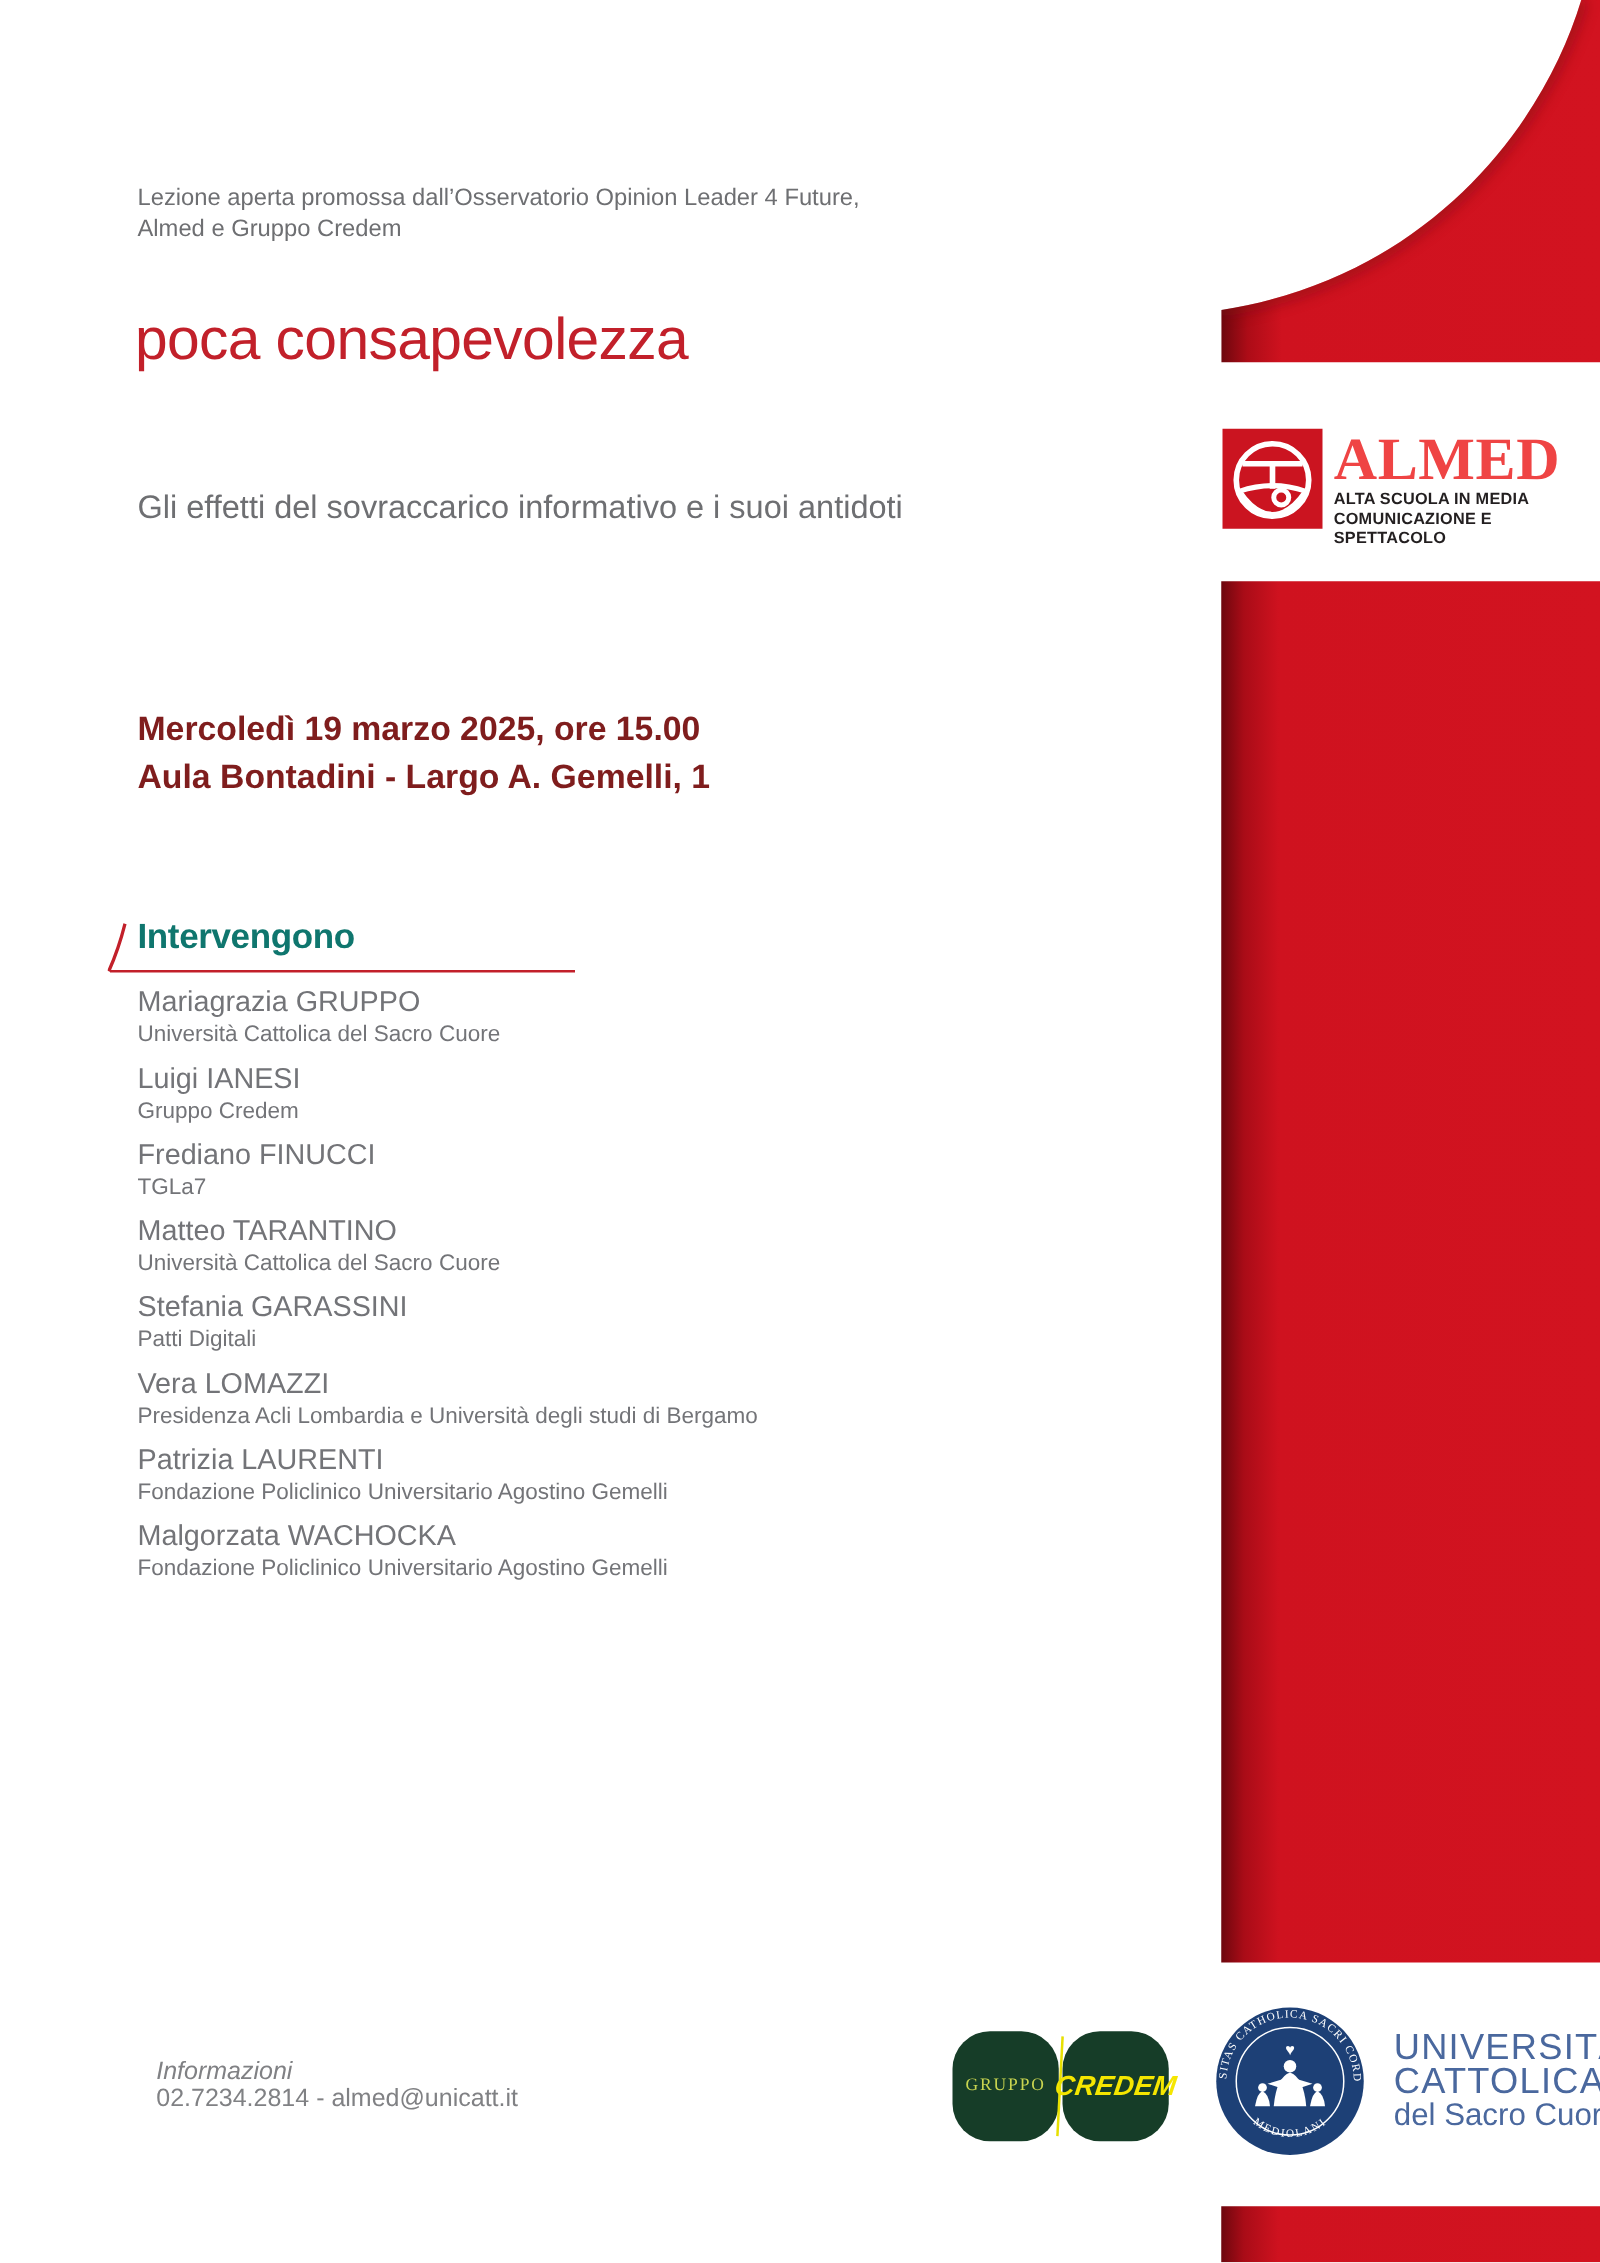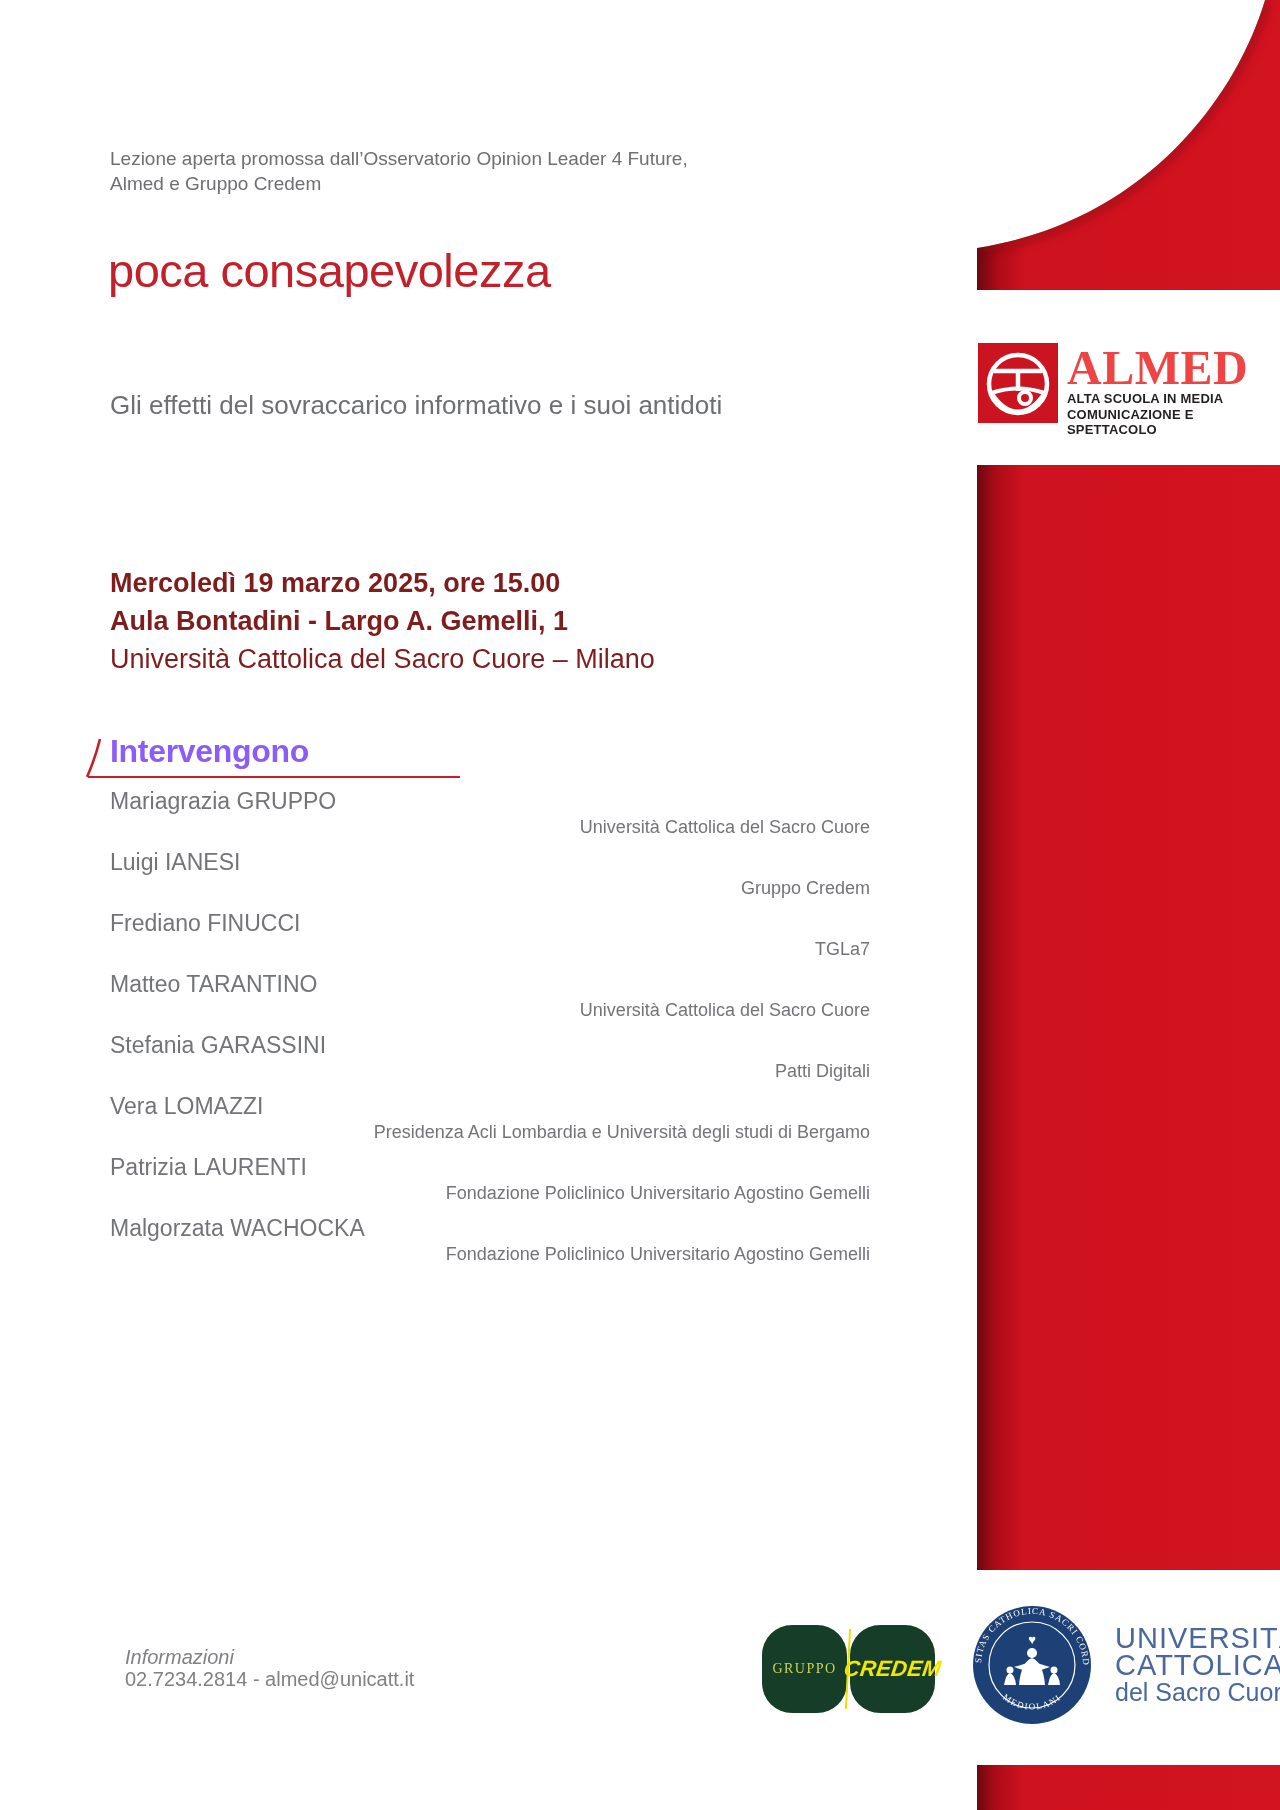--- a/index.html
+++ b/index.html
@@ -17,27 +17,27 @@
   .promoter{position:absolute;left:110px;top:146px;font-size:19px;line-height:25px;color:#6e6f72;}
   .title{position:absolute;left:108px;top:244px;font-size:47px;line-height:53px;
          color:#c2202a;font-weight:400;letter-spacing:-0.5px;margin:0;}
   .subtitle{position:absolute;left:110px;top:390px;font-size:26px;color:#6e6f72;}
 
   .event{position:absolute;left:110px;top:564px;font-size:27px;line-height:38px;color:#7f1d1d;}
   .event .bold{font-weight:700;}
 
   .heading-wrap{position:absolute;left:86px;top:733px;}
   .heading-slash{position:absolute;left:0;top:4px;}
-  .speakers-heading{margin:0 0 0 24px;font-size:32px;font-weight:700;color:#8b5cf6;letter-spacing:-0.3px;}
+  .speakers-heading{margin:0 0 0 24px;font-size:28px;font-weight:700;color:#0f766e;letter-spacing:-0.3px;}
   .heading-underline{position:absolute;left:2px;top:43px;width:372px;height:2px;background:#c2202a;}
 
   .speakers{position:absolute;left:110px;top:787px;width:760px;}
   .speaker{margin-bottom:9px;}
   .speaker .name{font-size:23px;line-height:28px;color:#737478;}
-  .speaker .aff{font-size:18px;line-height:24px;color:#737478;text-align:right;}
+  .speaker .aff{font-size:18px;line-height:24px;color:#737478;}
 
   .info{position:absolute;left:125px;top:1646px;font-size:20px;line-height:22px;color:#808184;}
   .info .label{font-style:italic;}
 
   
   .almed{position:absolute;left:978px;top:343px;display:flex;align-items:flex-start;}
   .almed-mark{width:80px;height:80px;background:#cb1420;flex:none;}
   .almed-text{margin-left:9px;padding-top:2px;}
   .almed-word{font-family:"Liberation Serif",serif;font-size:48px;line-height:46px;
               font-weight:700;color:#ef4444;letter-spacing:0.5px;}
@@ -93,21 +93,20 @@
   </div>
 
   <h1 class="title">
     <span style="display:block">poca consapevolezza</span>
   </h1>
   <div class="subtitle">Gli effetti del sovraccarico informativo e i suoi antidoti</div>
 
   <div class="event">
     <div class="bold">Mercoledì 19 marzo 2025, ore 15.00</div>
     <div class="bold">Aula Bontadini - Largo A. Gemelli, 1</div>
-    <div>Università Cattolica del Sacro Cuore – Milano</div>
   </div>
 
   <div class="heading-wrap">
     <svg class="heading-slash" width="16" height="42" viewBox="0 0 16 42">
       <path d="M14,2 C10,18 5,31 1,40" fill="none" stroke="#c2202a" stroke-width="2.6"></path>
     </svg>
     <h2 class="speakers-heading">Intervengono</h2>
     <div class="heading-underline"></div>
   </div>
 

